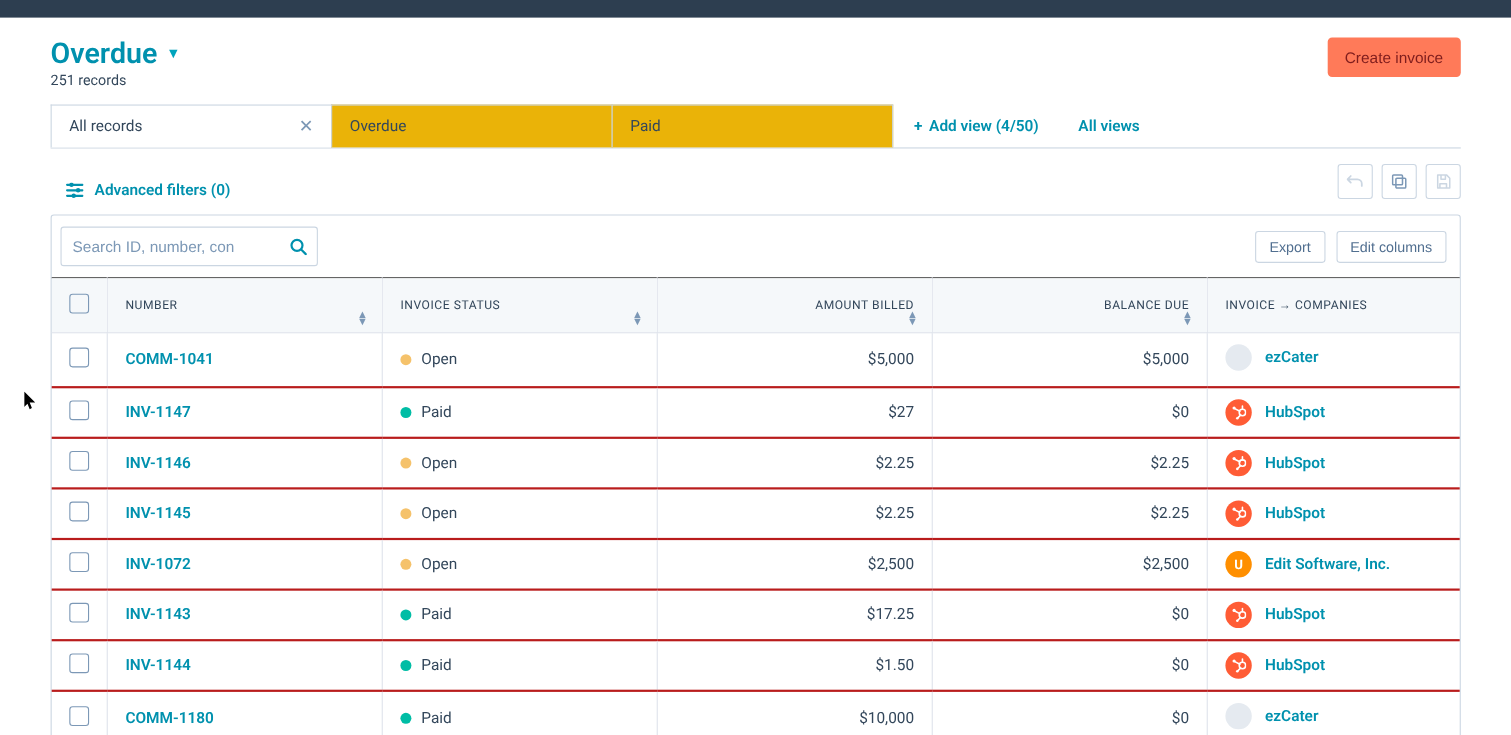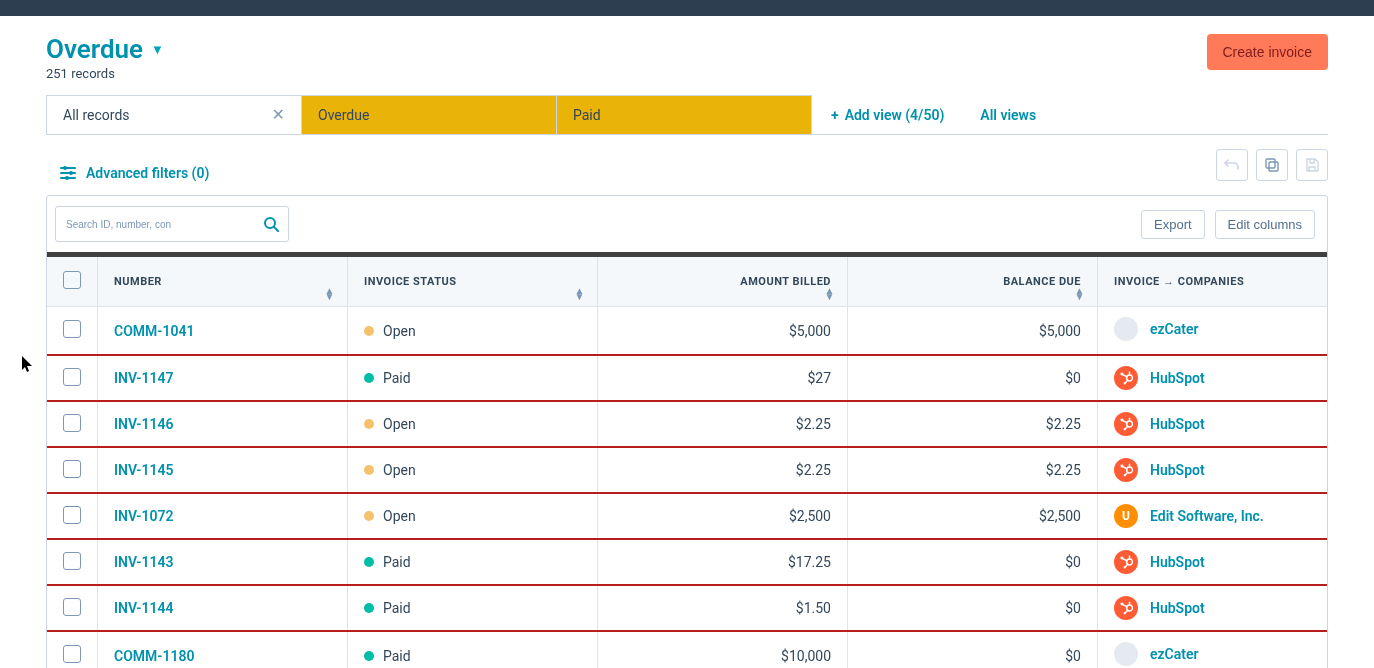--- a/index.html
+++ b/index.html
@@ -19,27 +19,27 @@
 .add-view { display: inline-flex; align-items: center; gap: 6px; color: #0091ae; font-weight: 600; padding: 0 20px; cursor: pointer; }
 .all-views { color: #0091ae; font-weight: 600; padding: 0 16px; cursor: pointer; display: flex; align-items: center; }
 .filters-row { display: flex; justify-content: space-between; align-items: flex-end; padding: 14px 0 14px 14px; }
 .adv-filters { display: inline-flex; align-items: center; gap: 10px; color: #0091ae; font-weight: 600; cursor: pointer; }
 .icon-btn-group { display: flex; gap: 8px; }
 .icon-btn { width: 32px; height: 32px; border: 1px solid #cbd6e2; border-radius: 3px; background: #fff; display: flex; align-items: center; justify-content: center; color: #7c98b6; cursor: pointer; }
 .icon-btn.disabled { color: #cbd6e2; cursor: default; }
 .table-wrap { border: 1px solid #cbd6e2; border-radius: 3px; }
 .search-row { display: flex; justify-content: space-between; align-items: center; padding: 10px 12px 10px 8px; }
 .search-box { position: relative; width: 234px; }
-.search-box input { width: 100%; height: 36px; border: 1px solid #cbd6e2; border-radius: 3px; padding: 0 36px 0 10px; font-size: 10px; color: #33475b; }
+.search-box input { width: 100%; height: 36px; border: 1px solid #cbd6e2; border-radius: 3px; padding: 0 36px 0 10px; font-size: 14px; color: #33475b; }
 .search-box input::placeholder { color: #7c98b6; }
 .search-box .sicon { position: absolute; right: 10px; top: 50%; transform: translateY(-50%); color: #0091ae; }
 .mini-btn { border: 1px solid #cbd6e2; background: #fff; border-radius: 3px; padding: 6px 12px; color: #516f90; cursor: pointer; font-size: 13px; }
 .rt-actions { display: flex; gap: 10px; }
 table { width: 100%; border-collapse: collapse; }
-th { text-align: left; font-size: 11px; font-weight: 700; letter-spacing: 0.5px; color: #33475b; text-transform: uppercase; padding: 14px 16px; border-top: 5px solid #404040; border-bottom: 1px solid #dfe3eb; border-right: 1px solid #dfe3eb; background: #f5f8fa; position: relative; }
+th { text-align: left; font-size: 11px; font-weight: 400; letter-spacing: 0.5px; color: #33475b; text-transform: uppercase; padding: 14px 16px; border-top: 1px solid #404040; border-bottom: 1px solid #dfe3eb; border-right: 1px solid #dfe3eb; background: #f5f8fa; position: relative; }
 th:last-child { border-right: none; }
 th.sortable { cursor: pointer; }
 .sort-arrows { position: absolute; right: 12px; color: #7c98b6; font-size: 10px; display: flex; flex-direction: column; line-height: 6px; }
 th.right { text-align: right; }
 td { padding: 10px 16px; border-bottom: 2px solid #b91c1c; border-right: 1px solid #dfe3eb; vertical-align: middle; height: 40px; }
 td:last-child { border-right: none; }
 td.right { text-align: right; }
 .chk-cell { width: 46px; text-align: center; border-right: 1px solid #dfe3eb; }
 .chk { width: 18px; height: 18px; border: 1px solid #7c98b6; border-radius: 3px; display: inline-block; cursor: pointer; }
 .link { color: #0091ae; font-weight: 600; cursor: pointer; }

